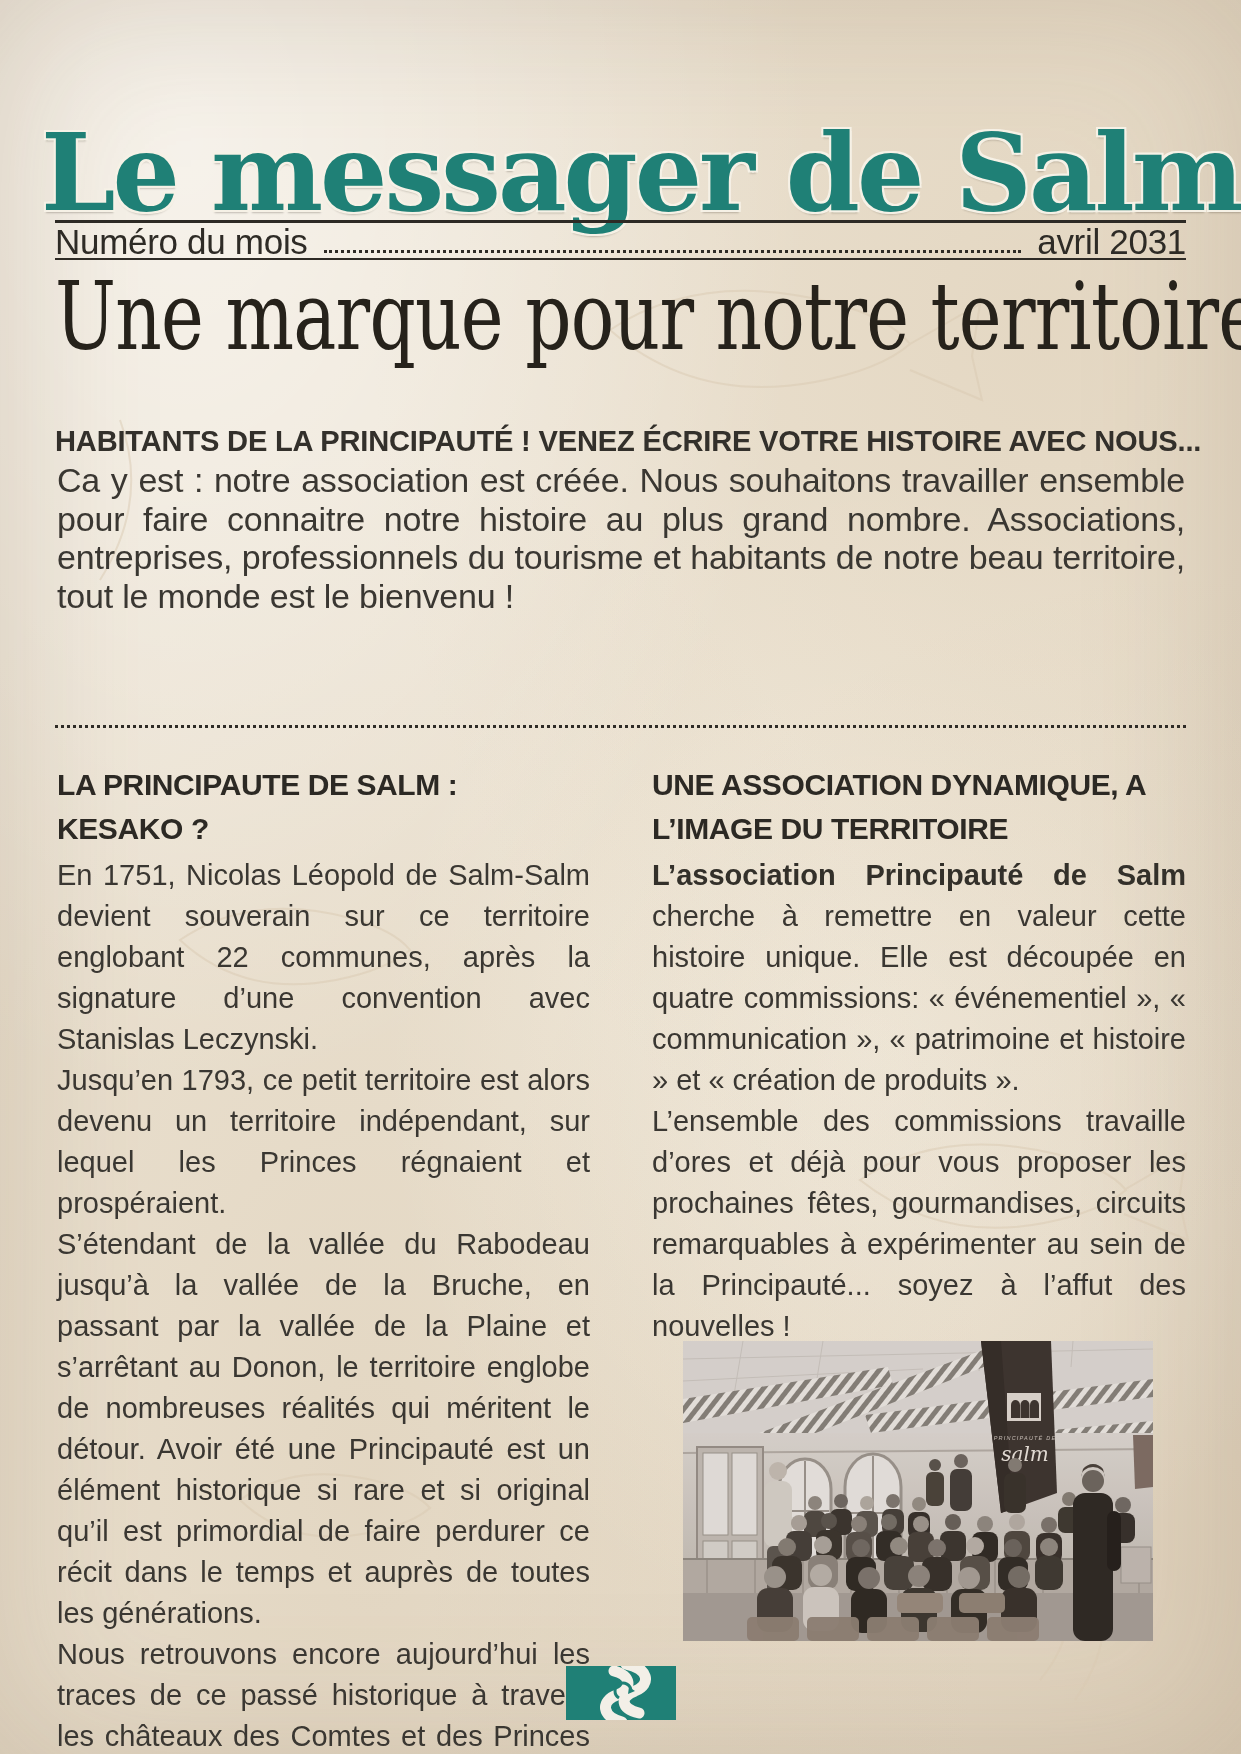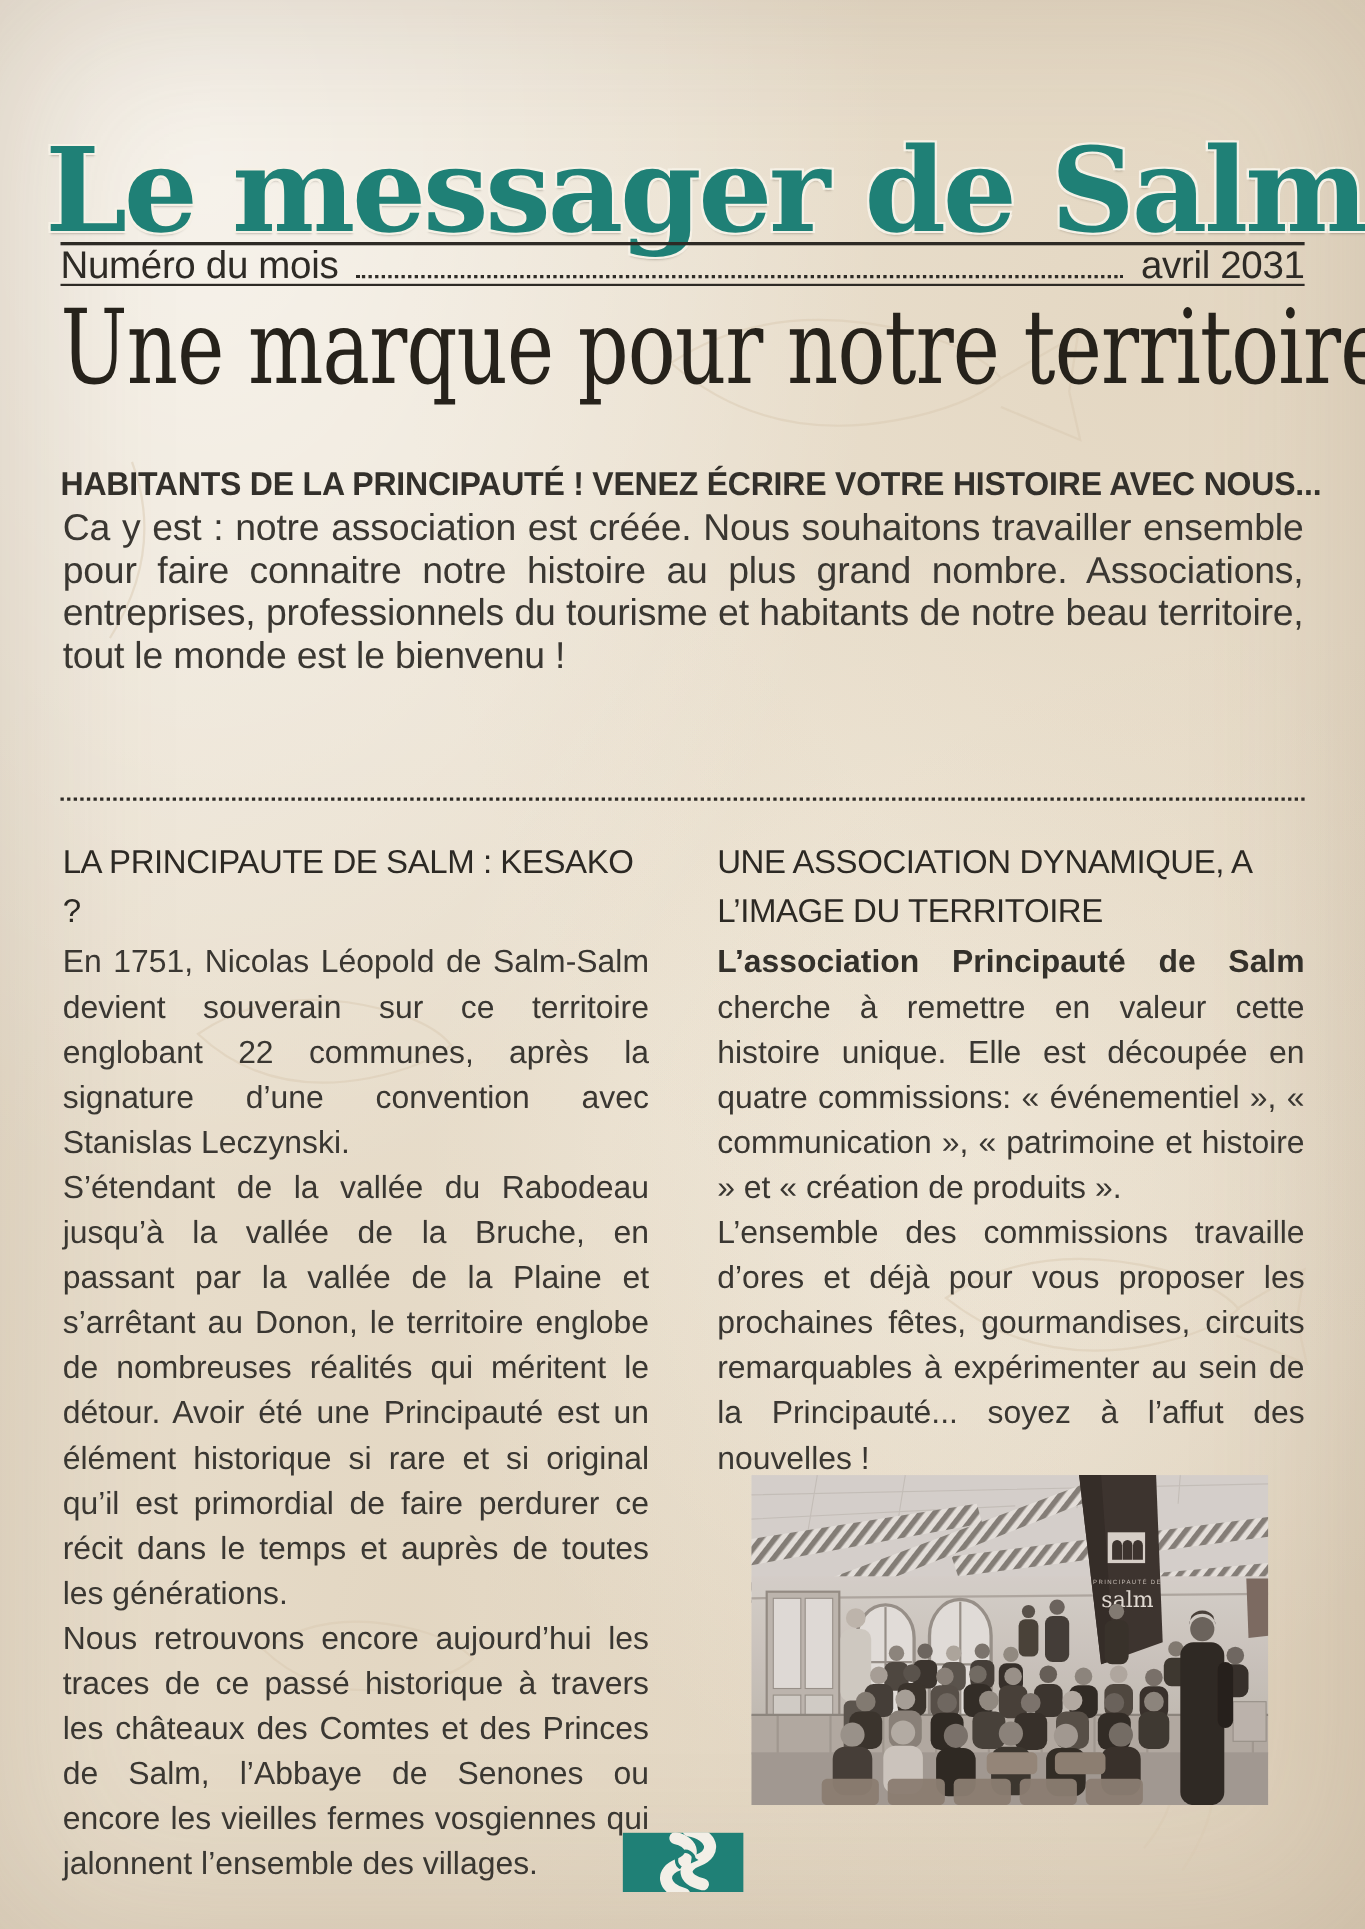--- a/index.html
+++ b/index.html
@@ -40,26 +40,26 @@
     position:absolute;top:424px;left:55px;white-space:nowrap;
     font-weight:700;font-size:30px;color:#33302b;letter-spacing:-.2px;
     transform:scaleX(.97);transform-origin:0 50%;
   }
   .intro{position:absolute;top:461px;left:57px;width:1128px;color:#3a3732;}
   .intro p{margin:0;font-size:34px;line-height:38.5px;text-align:justify;letter-spacing:-.2px;}
   .col{position:absolute;top:763px;color:#3a3732;}
   .col-left{left:57px;width:533px;}
   .col-right{left:652px;width:534px;}
   .col h2{
-    margin:0;height:92px;font-size:30px;line-height:44px;font-weight:400;
+    margin:0;height:92px;font-size:30px;line-height:44px;font-weight:700;
     color:#2c2924;letter-spacing:-.4px;font-family:"Liberation Sans",sans-serif;
   }
   .col p{margin:0;font-size:29px;line-height:41px;text-align:justify;}
   .col .lead-bold{font-weight:700;color:#33302a;}
-  .photo{position:absolute;left:683px;top:1341px;width:470px;height:300px;}
+  .photo{position:absolute;left:683px;top:1341px;width:470px;height:300px;font-style:italic;}
   .photo svg{display:block;}
   .brandmark{position:absolute;left:566px;top:1666px;width:110px;height:54px;}
   .issue-label,.issue-date{font-family:"Liberation Sans",sans-serif;}
 </style>
 </head>
 <body>
 
 <div class="page">
 
   <svg class="watermarks" width="1241" height="1754" viewBox="0 0 1241 1754">
@@ -90,20 +90,21 @@
 
   <div class="intro">
     <p>Ca y est : notre association est créée. Nous souhaitons travailler ensemble pour faire connaitre notre histoire au plus grand nombre. Associations, entreprises, professionnels du tourisme et habitants de notre beau territoire, tout le monde est le bienvenu !</p>
   </div>
 
   <div style="position:absolute;top:725px;left:55px;right:55px;border-top:3px dotted #2e2b26;"></div>
 
   <div class="col col-left">
     <h2>LA PRINCIPAUTE DE SALM : KESAKO ?</h2>
     <p>En 1751, Nicolas Léopold de Salm-Salm devient souverain sur ce territoire englobant 22 communes, après la signature d’une convention avec Stanislas Leczynski.</p>
+    <p>Jusqu’en 1793, ce petit territoire est alors devenu un territoire indépendant, sur lequel les Princes régnaient et prospéraient.</p>
     <p>S’étendant de la vallée du Rabodeau jusqu’à la vallée de la Bruche, en passant par la vallée de la Plaine et s’arrêtant au Donon, le territoire englobe de nombreuses réalités qui méritent le détour. Avoir été une Principauté est un élément historique si rare et si original qu’il est primordial de faire perdurer ce récit dans le temps et auprès de toutes les générations.</p>
     <p>Nous retrouvons encore aujourd’hui les traces de ce passé historique à travers les châteaux des Comtes et des Princes de Salm, l’Abbaye de Senones ou encore les vieilles fermes vosgiennes qui jalonnent l’ensemble des villages.</p>
   </div>
 
   <div class="col col-right">
     <h2><span>UNE ASSOCIATION DYNAMIQUE,  A</span><br>
     <span>L’IMAGE DU TERRITOIRE</span></h2>
     <p><span class="lead-bold">L’association Principauté de Salm</span><span> cherche à remettre en valeur cette histoire unique. Elle est découpée en quatre commissions: « événementiel », « communication », « patrimoine et histoire » et « création de produits ».</span></p>
     <p>L’ensemble des commissions travaille d’ores et déjà pour vous proposer les prochaines fêtes, gourmandises, circuits remarquables à expérimenter au sein de la Principauté... soyez à l’affut des nouvelles !</p>
   </div>

